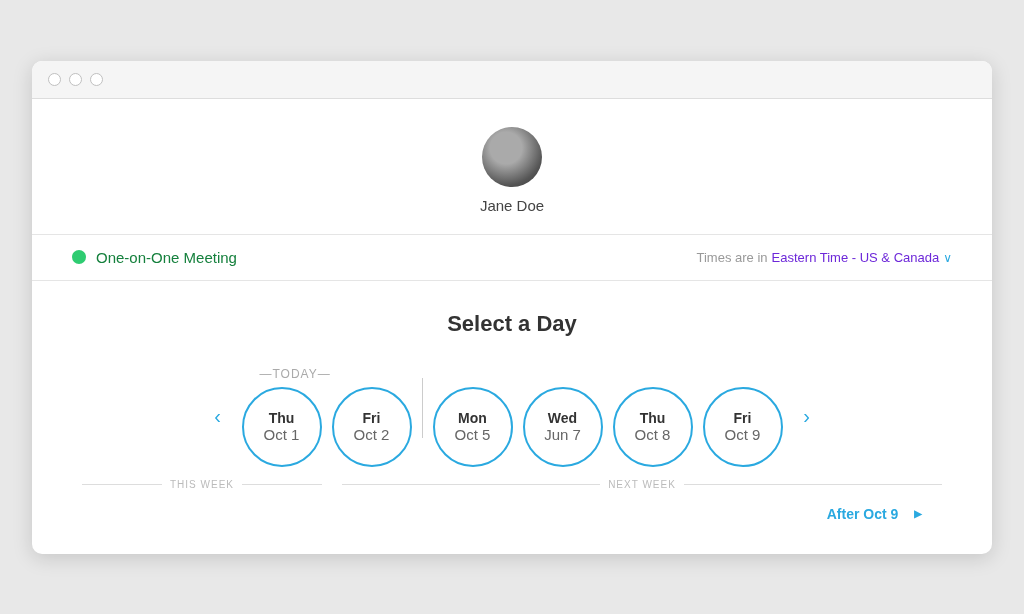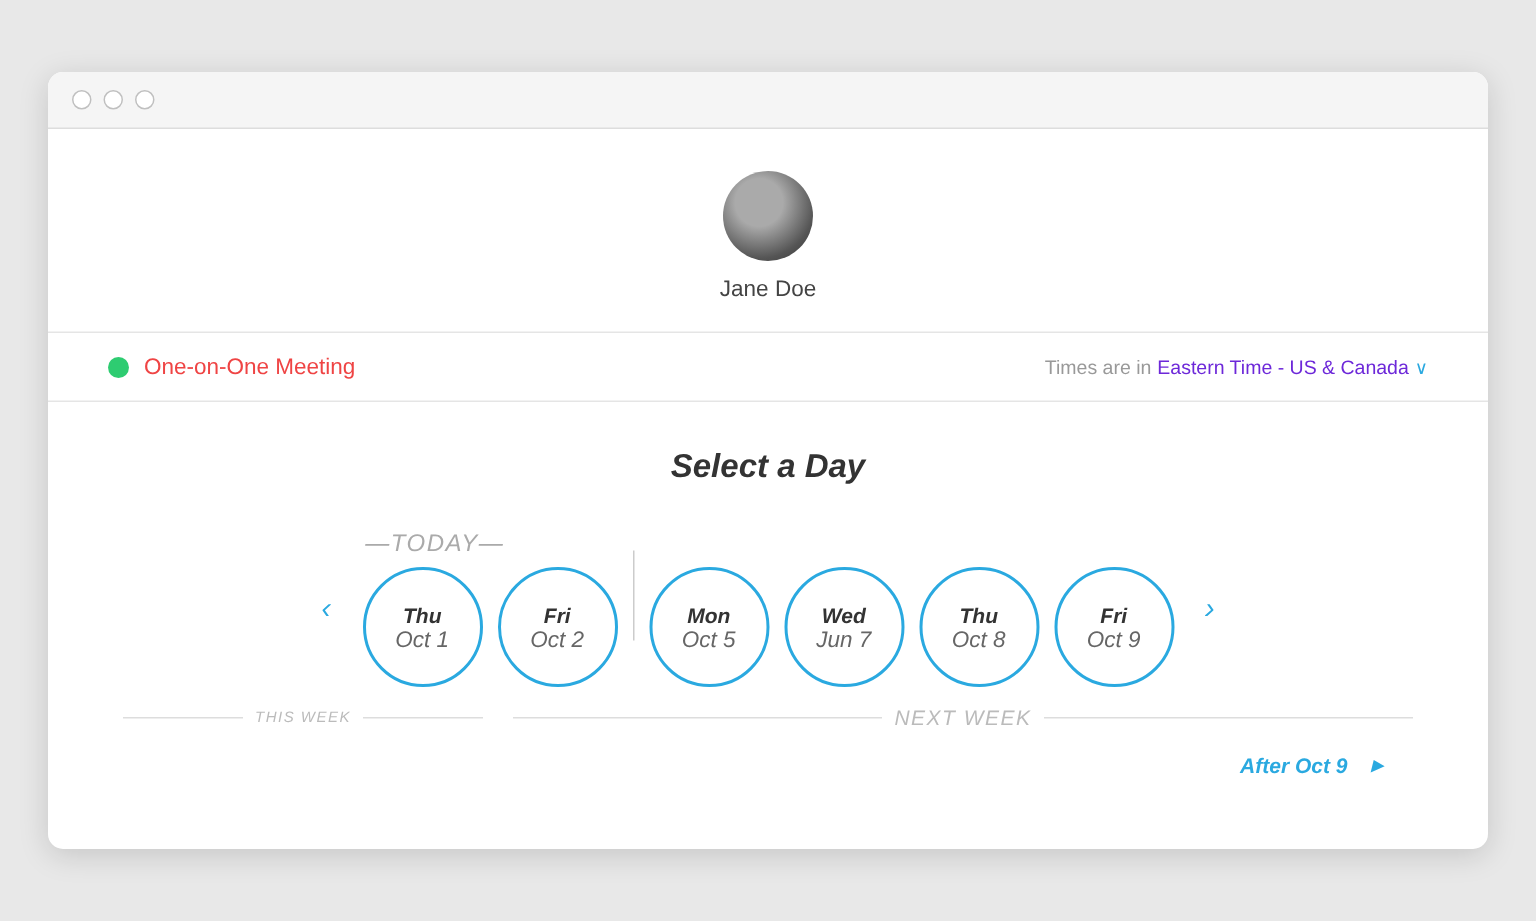--- a/index.html
+++ b/index.html
@@ -72,42 +72,41 @@
     }
     .green-dot {
       width: 14px;
       height: 14px;
       border-radius: 50%;
       background: #2ecc71;
       flex-shrink: 0;
     }
     .meeting-name {
       font-size: 15px;
-      color: #ef4444;
+      color: #15803d;
       font-weight: 500;
     }
     .timezone-info {
       font-size: 13px;
       color: #999;
       display: flex;
       align-items: flex-end;
       gap: 4px;
     }
     .timezone-link {
       color: #6d28d9;
       font-weight: 500;
       cursor: pointer;
     }
     .chevron-down {
       color: #2aa9e0;
       font-size: 12px;
     }
     .calendar-section {
-      padding: 30px 20px 28px;
-      font-style: italic;
+      padding: 30px 20px 12px;
     }
     .select-day-title {
       text-align: center;
       font-size: 22px;
       font-weight: 700;
       color: #333;
       margin-bottom: 30px;
     }
     .calendar-nav {
       display: flex;
@@ -135,26 +134,26 @@
       display: flex;
       flex-direction: column;
       align-items: center;
     }
     .days-row {
       display: flex;
       gap: 10px;
       padding: 0 6px;
     }
     .today-label {
-      font-size: 16px;
+      font-size: 12px;
       color: #aaa;
       letter-spacing: 1px;
       margin-bottom: 6px;
       align-self: flex-start;
-      margin-left: 8px;
+      margin-left: 24px;
     }
     .day-circle {
       width: 80px;
       height: 80px;
       border-radius: 50%;
       border: 2px solid #2aa9e0;
       display: flex;
       flex-direction: column;
       align-items: center;
       justify-content: center;
@@ -298,21 +297,21 @@
 
     <div class="week-labels-row">
       <div style="flex:0 0 240px;display:flex;align-items:center;">
         <div style="flex:1;height:1px;background:#ddd;"></div>
         <span style="font-size:10px;color:#bbb;letter-spacing:1px;padding:0 8px;">THIS WEEK</span>
         <div style="flex:1;height:1px;background:#ddd;"></div>
       </div>
       <div style="width:20px;"></div>
       <div style="flex:1;display:flex;align-items:center;">
         <div style="flex:1;height:1px;background:#ddd;"></div>
-        <span style="font-size:14px;color:#bbb;letter-spacing:1px;padding:0 8px;">NEXT WEEK</span>
+        <span style="font-size:10px;color:#bbb;letter-spacing:1px;padding:0 8px;">NEXT WEEK</span>
         <div style="flex:1;height:1px;background:#ddd;"></div>
       </div>
     </div>
 
     <div class="after-link">
       <div class="after-link-text">
         <span>After Oct 9</span>
         <span style="font-size:10px;">▶</span>
       </div>
     </div>

